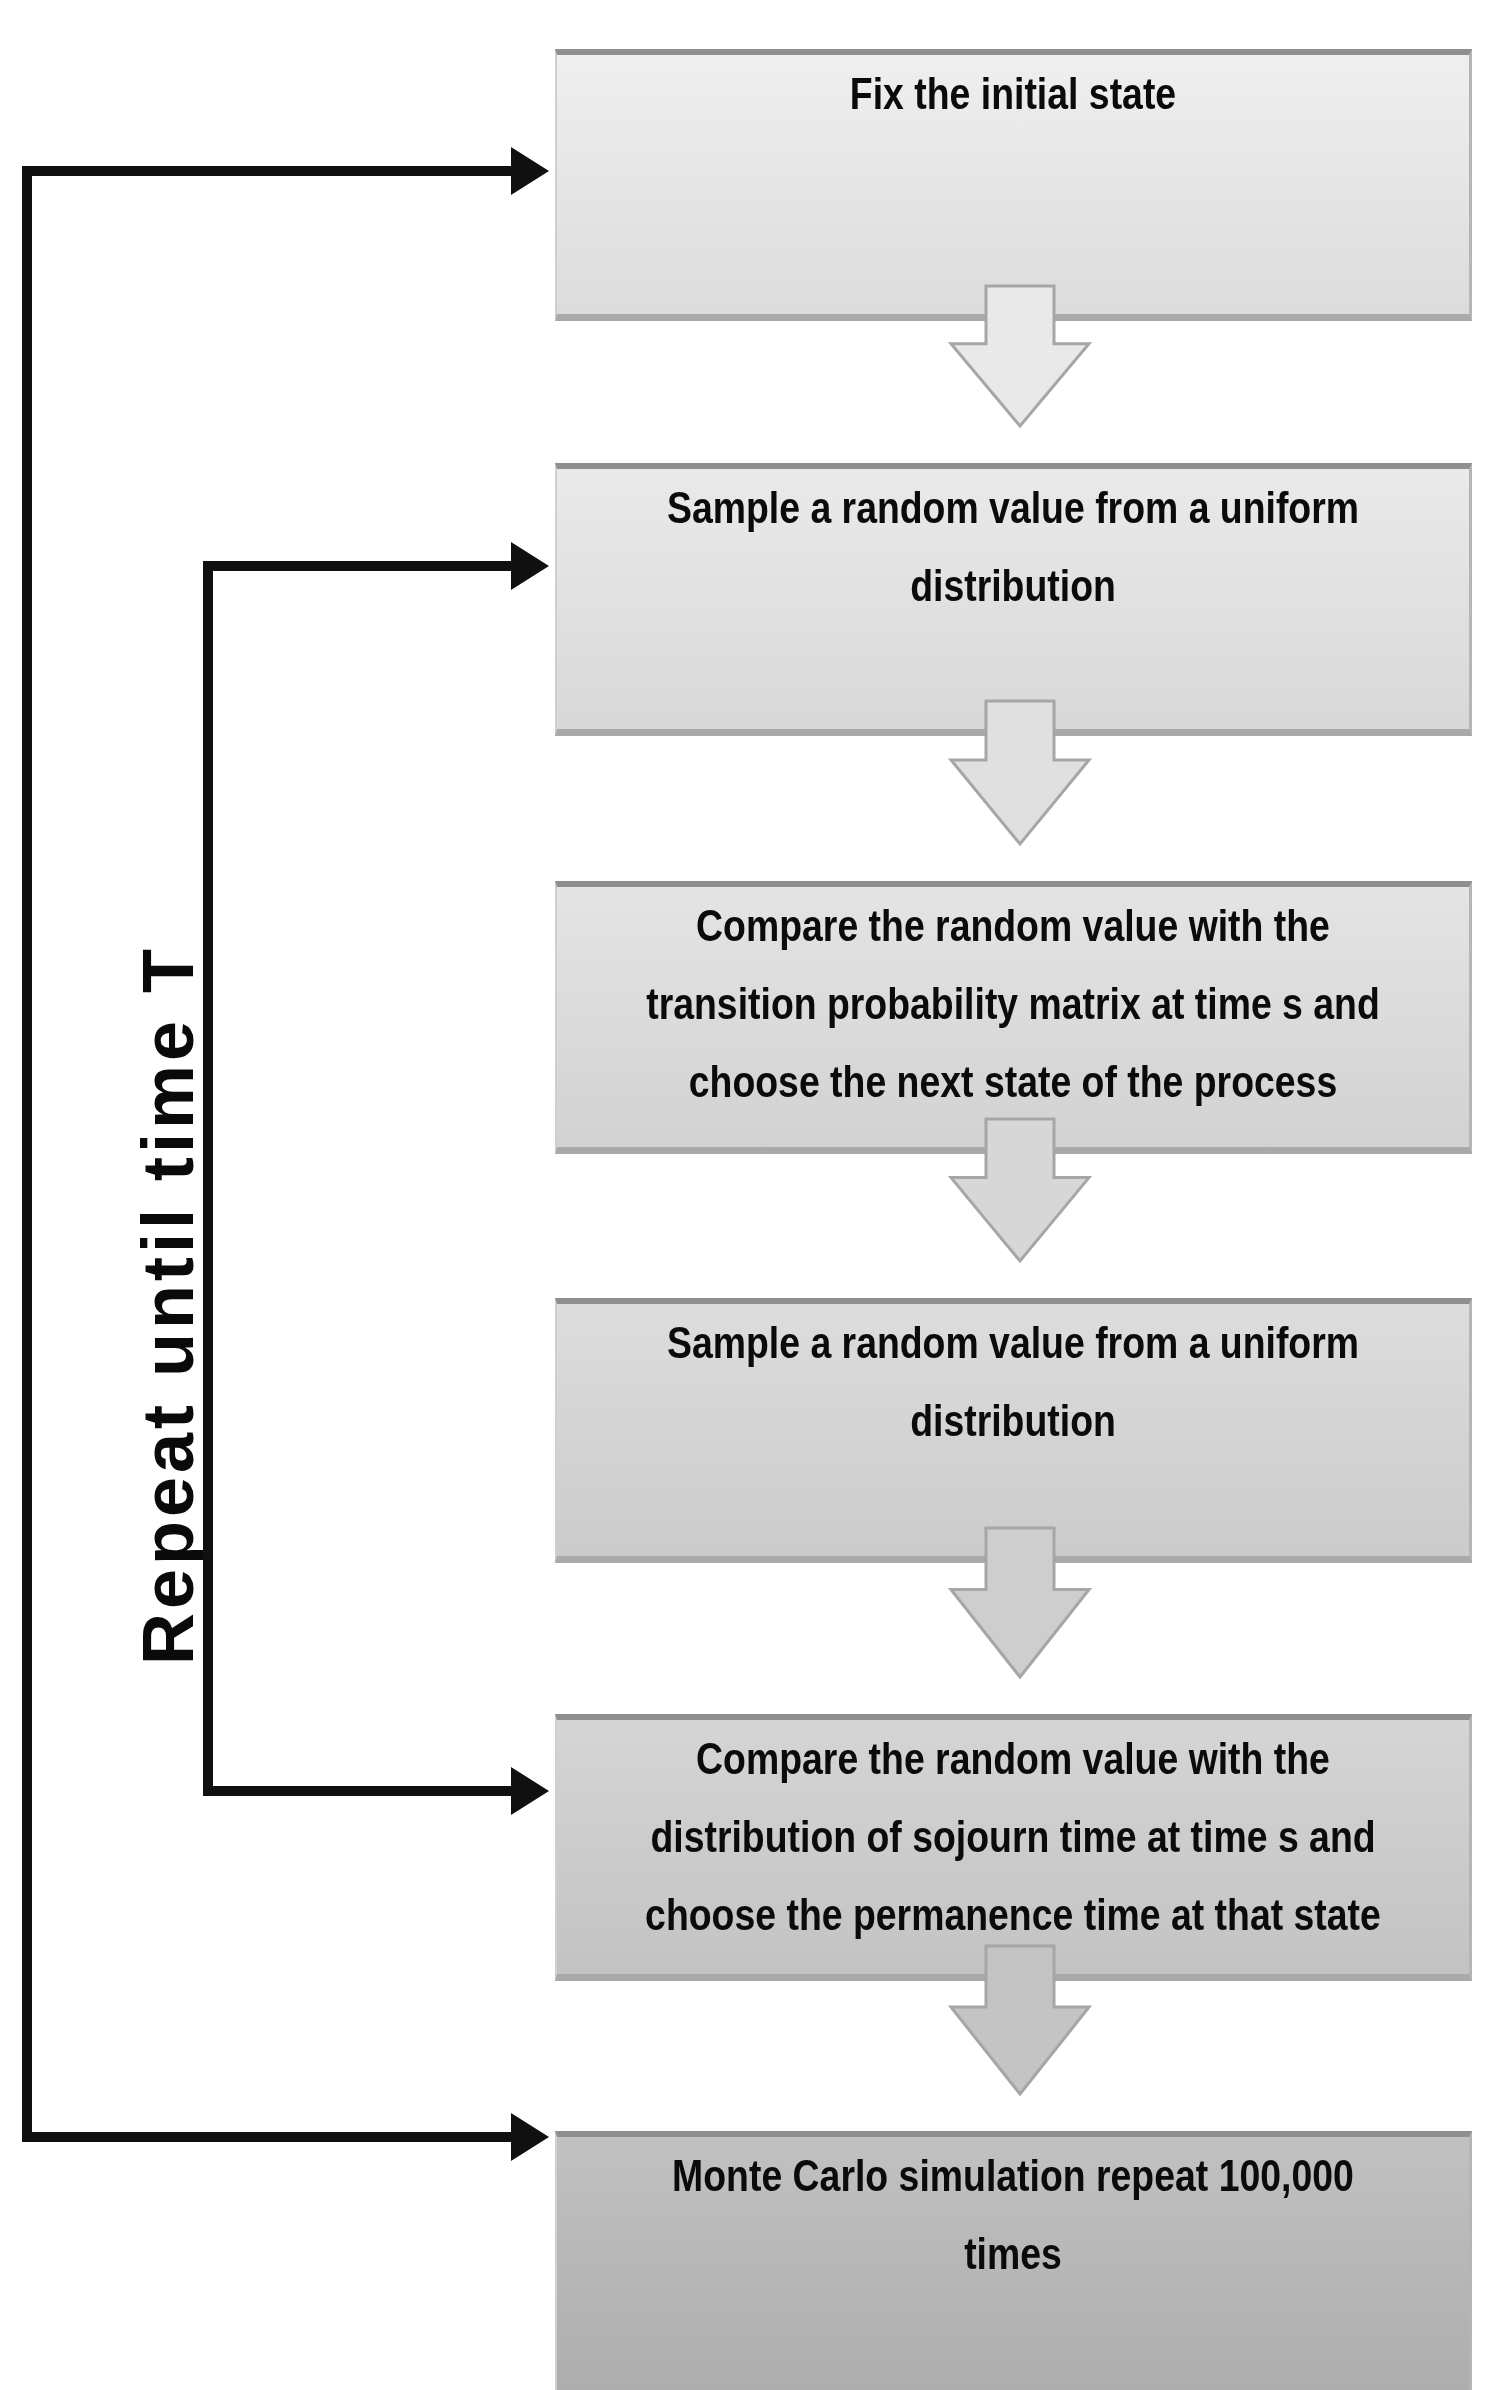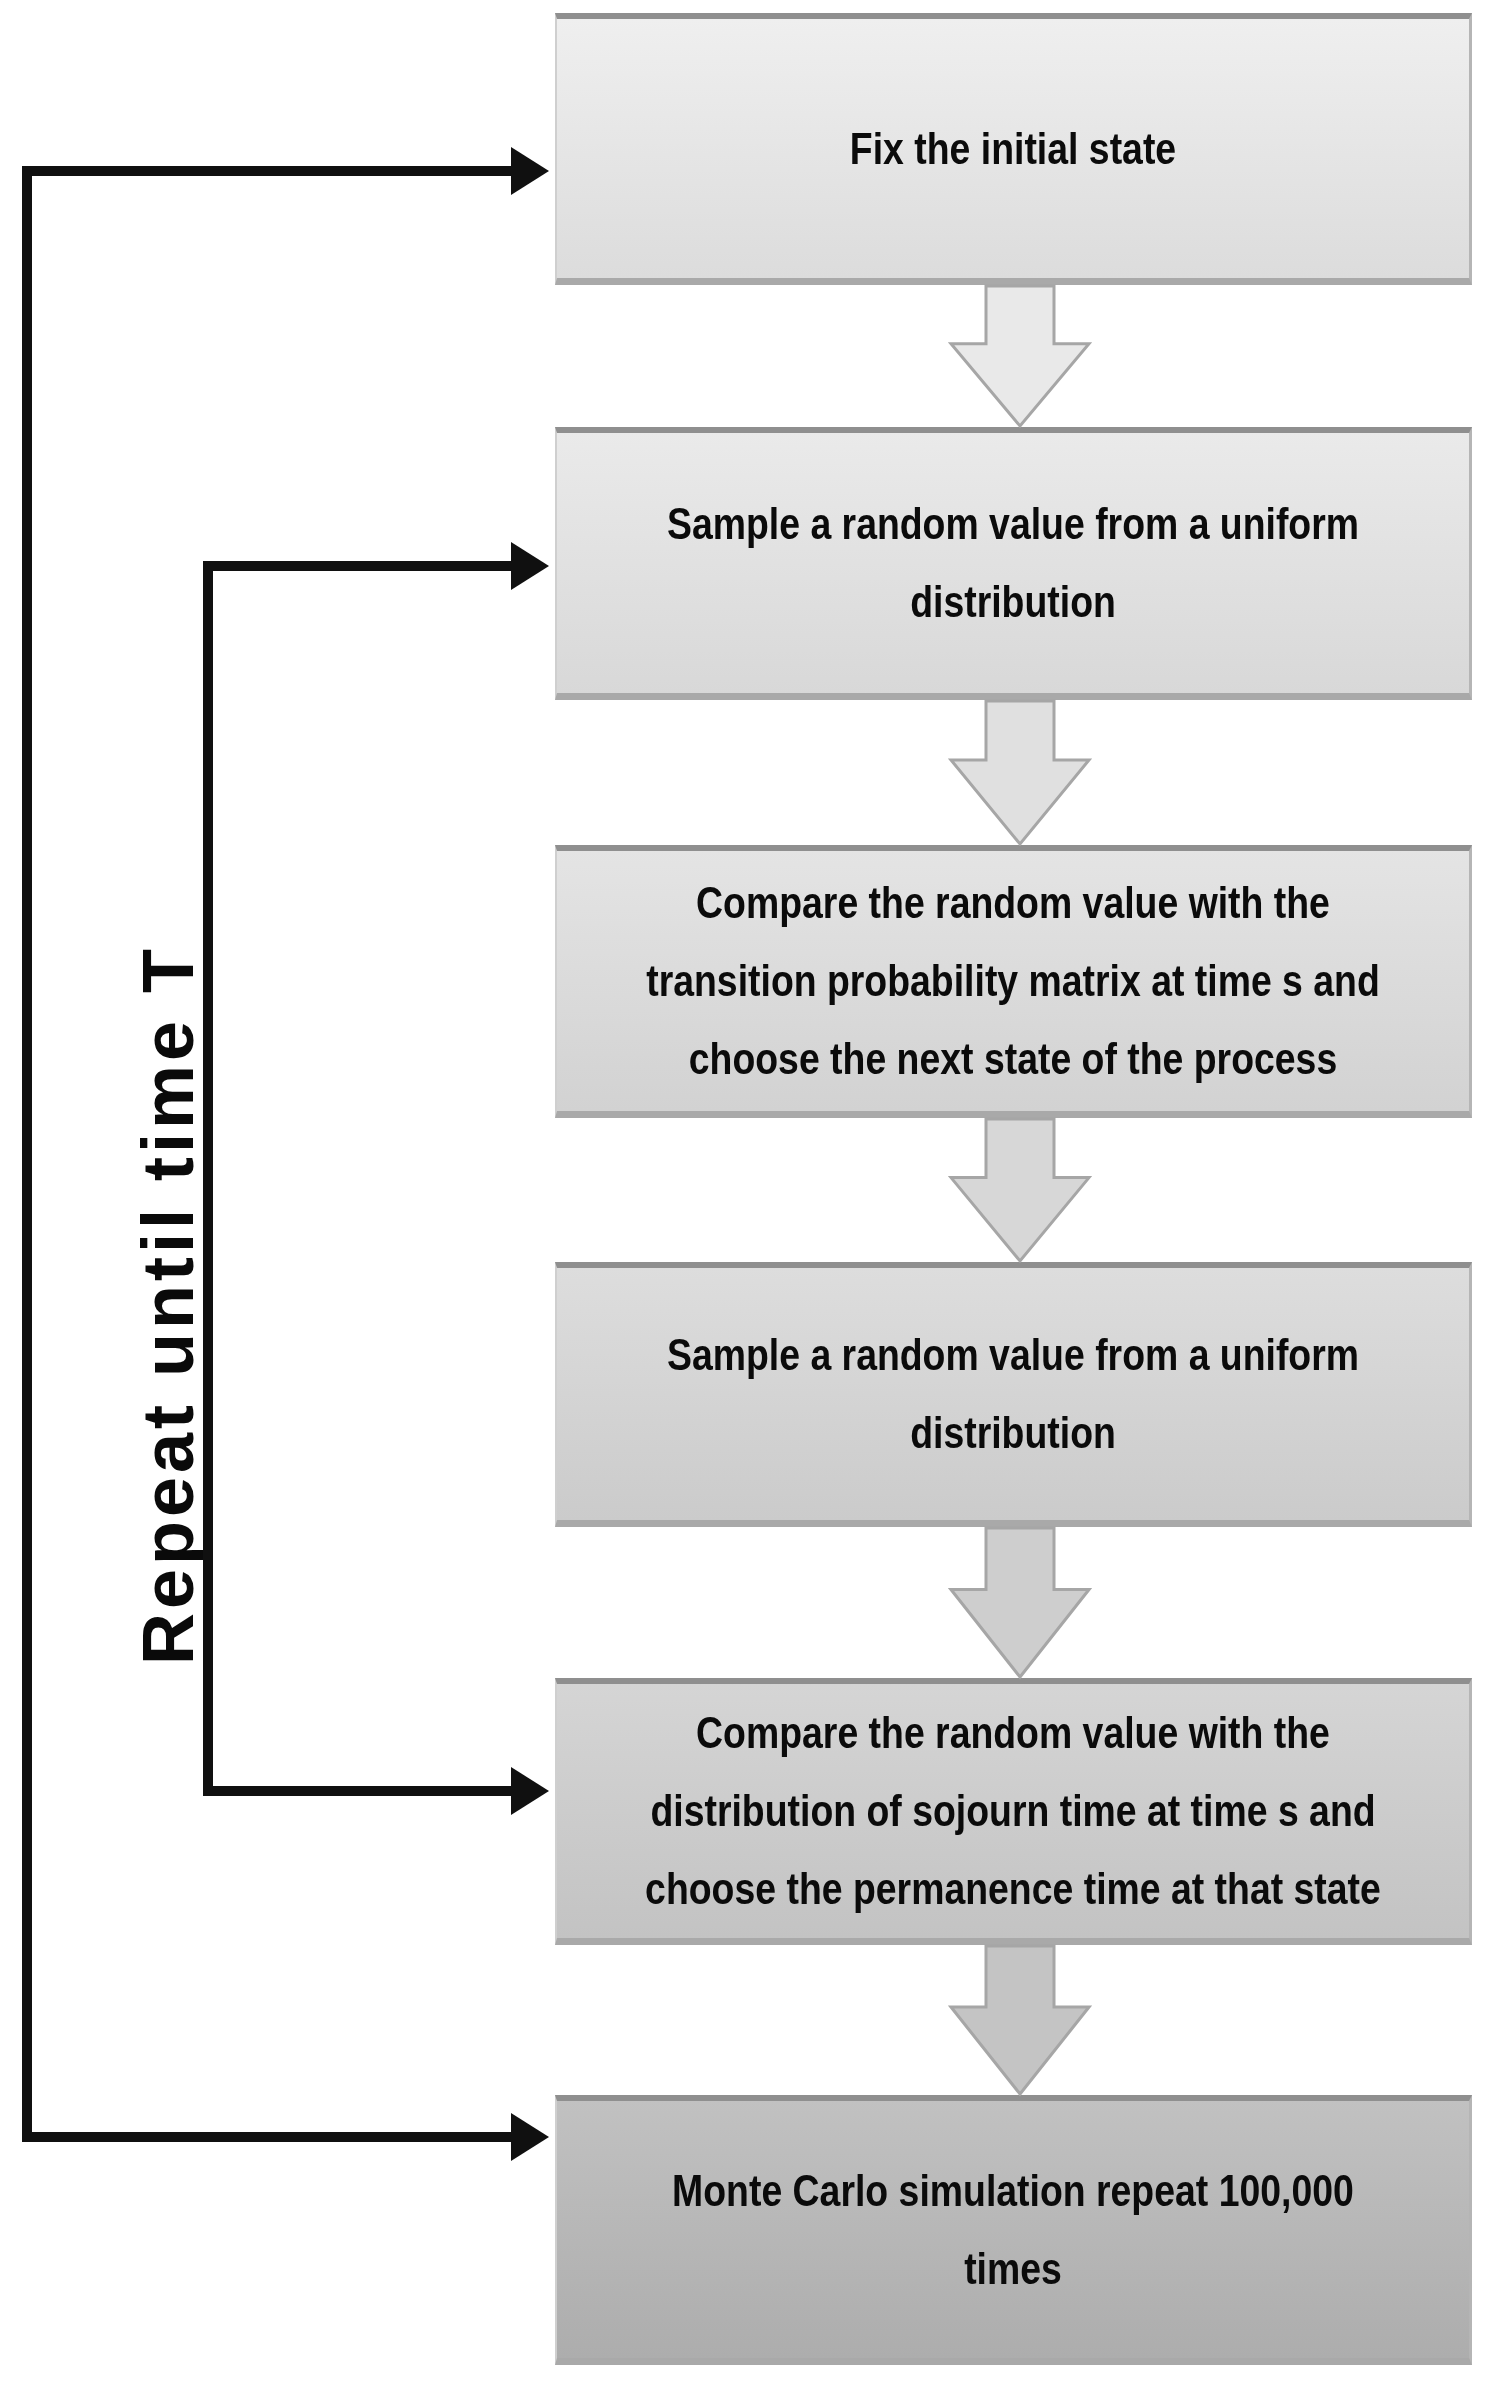--- a/index.html
+++ b/index.html
@@ -3,23 +3,23 @@
 <meta charset="utf-8">
 <style>
   html,body{margin:0;padding:0;background:#ffffff;}
   .canvas{
     position:relative;width:1493px;height:2390px;background:#ffffff;
     overflow:hidden;font-family:"Liberation Sans",sans-serif;
   }
   
   .box{
     position:absolute;left:555px;width:917px;box-sizing:border-box;
-    display:flex;align-items:center;justify-content:center;
+    display:flex;align-items:flex-start;justify-content:center;
     border-top:6px solid #8f8f8f;border-bottom:7px solid #a9a9a9;
-    border-left:2px solid #cfcfcf;border-right:3px solid #b5b5b5;
+    border-left:2px solid #cfcfcf;border-right:3px solid #b5b5b5;margin-top:36px;
   }
   .box-text{
     white-space:pre-line;text-align:center;color:#0b0b0b;
     font-weight:700;font-size:44px;line-height:78px;
     width:1080px;flex:none;transform:scaleX(0.85);
   }
   .b1{top:13px;height:272px;background:linear-gradient(#efefef,#dcdcdc);}
   .b2{top:427px;height:273px;background:linear-gradient(#eaeaea,#d8d8d8);}
   .b3{top:845px;height:273px;background:linear-gradient(#e4e4e4,#d2d2d2);}
   .b4{top:1262px;height:265px;background:linear-gradient(#dddddd,#cbcbcb);}

